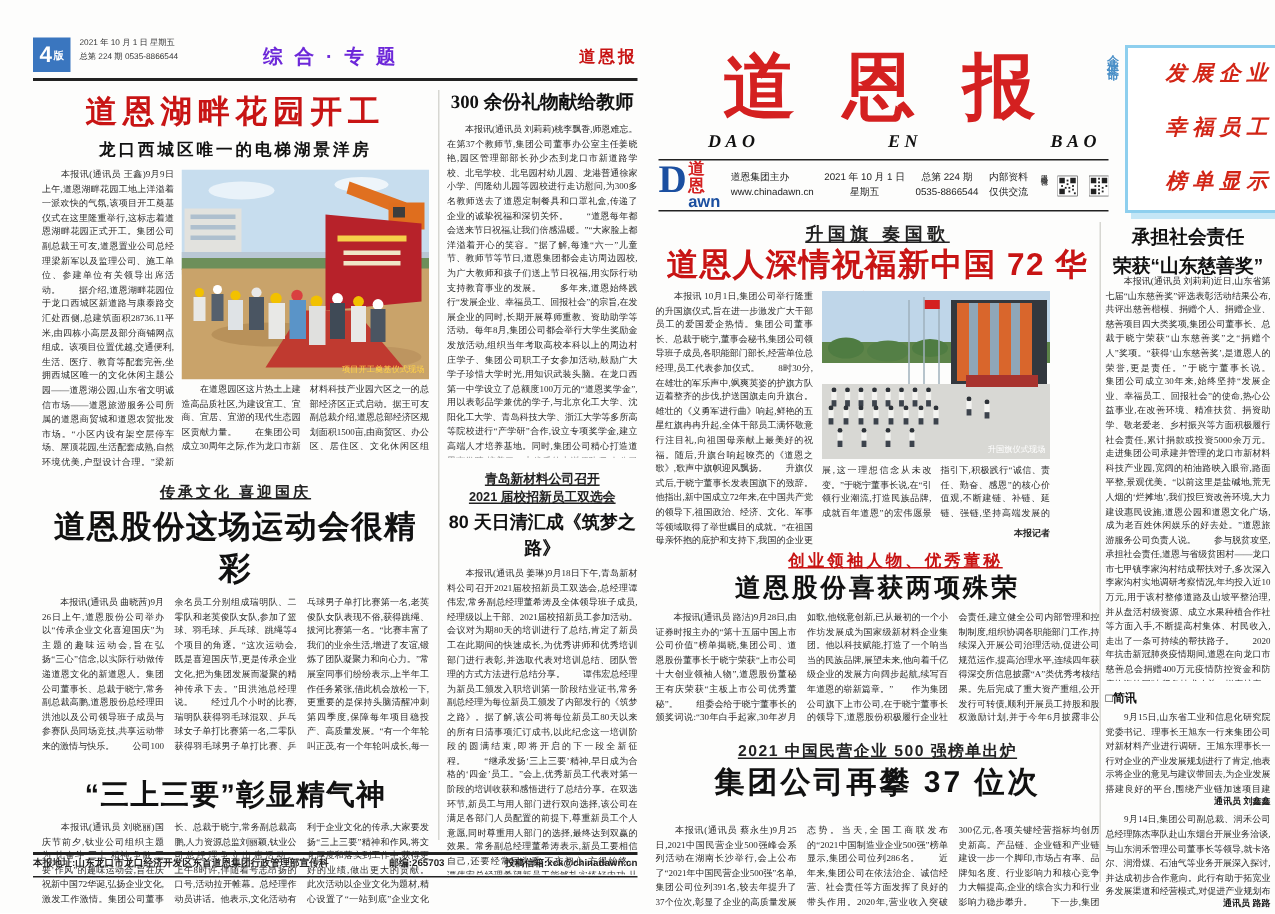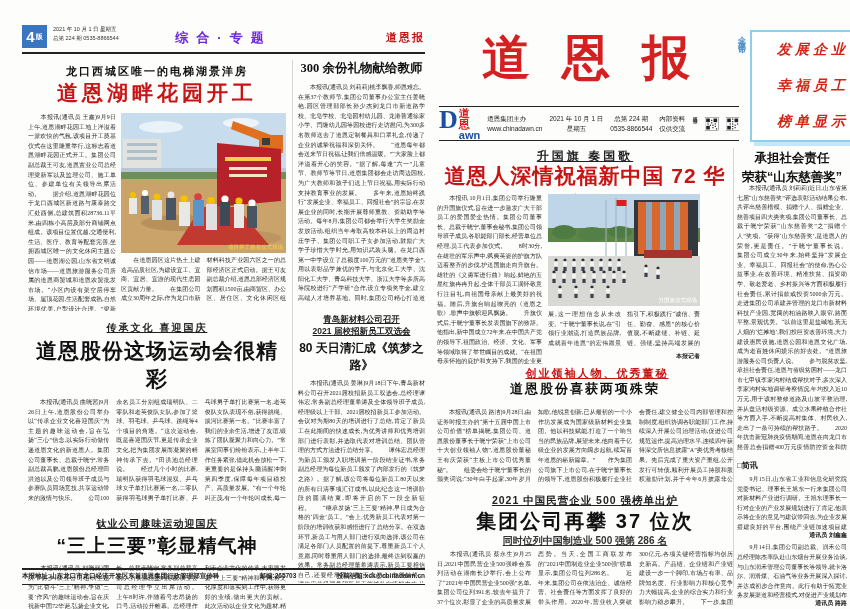--- a/index.html
+++ b/index.html
@@ -46,22 +46,22 @@
       <div class="abs" style="left:0;top:4px;width:403px;text-align:center;font:bold 13px 'Liberation Sans',sans-serif;letter-spacing:8px;color:#6d28d9;">综合·专题</div>
       <div class="abs" style="right:0;top:5px;font:bold 11px 'Liberation Serif',serif;letter-spacing:2px;color:#c81414;">道恩报</div>
     </div>
     <div class="abs rule" style="left:0;top:30px;width:403px;height:2px;"></div>
 
     <div class="abs vdiv" style="left:270px;top:38px;height:500px;"></div>
 
     <div class="abs" style="left:6px;top:38px;width:258px;height:505px;">
 
       <div>
+        <div class="hl red" style="font-size:21px;letter-spacing:4px;">道恩湖畔花园开工</div>
         <div class="hl" style="font-size:11px;letter-spacing:2px;margin-top:4px;">龙口西城区唯一的电梯湖景洋房</div>
-        <div class="hl red" style="font-size:21px;letter-spacing:4px;">道恩湖畔花园开工</div>
         <div style="display:flex;gap:5px;margin-top:6px;">
           <div class="txt" style="width:88px;height:198px;">　　本报讯(通讯员 王鑫)9月9日上午,道恩湖畔花园工地上洋溢着一派欢快的气氛,该项目开工奠基仪式在这里隆重举行,这标志着道恩湖畔花园正式开工。集团公司副总裁王可友,道恩置业公司总经理梁新军以及监理公司、施工单位、参建单位有关领导出席活动。　　据介绍,道恩湖畔花园位于龙口西城区新道路与康泰路交汇处西侧,总建筑面积28736.11平米,由四栋小高层及部分商铺网点组成。该项目位置优越,交通便利,生活、医疗、教育等配套完善,坐拥西城区唯一的文化休闲主题公园——道恩湖公园,山东省文明诚信市场——道恩旅游服务公司所属的道恩商贸城和道恩农贸批发市场。“小区内设有架空层停车场、屋顶花园,生活配套成熟,自然环境优美,户型设计合理。”梁新军表示,该项目建成后,将成为西城区唯一的电梯湖景洋房。</div>
           <div style="width:165px;">
             <div class="abs" style="position:relative;width:165px;height:140px;">
               <svg width="165" height="140" viewBox="0 0 165 140" style="display:block;">
                 <rect width="165" height="70" fill="#c7ddee"></rect>
                 <ellipse cx="40" cy="14" rx="22" ry="6" fill="#e9f2f9"></ellipse>
                 <ellipse cx="120" cy="10" rx="18" ry="5" fill="#eef5fa"></ellipse>
                 <rect x="2" y="26" width="38" height="34" fill="#e2e2de"></rect>
                 <rect x="6" y="30" width="30" height="3" fill="#aebfce"></rect>
@@ -111,21 +111,20 @@
         </div>
       </div>
 
       <div style="margin-top:10px;">
         <div class="kick" style="font-size:10px;letter-spacing:2px;">传承文化 喜迎国庆</div>
         <div class="hl" style="font-size:21px;letter-spacing:1px;margin-top:2px;">道恩股份这场运动会很精彩</div>
         <div class="txt cols3" style="width:258px;height:110px;margin-top:5px;">　　本报讯(通讯员 曲晓茜)9月26日上午,道恩股份公司举办以“传承企业文化喜迎国庆”为主题的趣味运动会,旨在弘扬“三心”信念,以实际行动做传递道恩文化的新道恩人。集团公司董事长、总裁于晓宁,常务副总裁高鹏,道恩股份总经理田洪池以及公司领导班子成员与参赛队员同场竞技,共享运动带来的激情与快乐。　　公司100余名员工分别组成瑞明队、二零队和老英俊队女队,参加了篮球、羽毛球、乒乓球、跳绳等4个项目的角逐。“这次运动会,既是喜迎国庆节,更是传承企业文化,把为集团发展而凝聚的精神传承下去。”田洪池总经理说。　　经过几个小时的比赛,瑞明队获得羽毛球混双、乒乓球女子单打比赛第一名,二零队获得羽毛球男子单打比赛、乒乓球男子单打比赛第一名,老英俊队女队表现不俗,获得跳绳、拔河比赛第一名。“比赛丰富了我们的业余生活,增进了友谊,锻炼了团队凝聚力和向心力。”常展室同事们纷纷表示,上半年工作任务紧张,借此机会放松一下,更重要的是保持头脑清醒冲刺第四季度,保障每年项目稳投产、高质量发展。“有一个年轮叫正茂,有一个年轮叫成长,每一个年轮都见证一个新生代。”于晓宁董事长说,道恩文化的传承,一年胜似一年,对于道恩股份的新生力量,各级管理者一定要严管厚爱。年轻人要勇敢地站到道恩这个大平台上,勤学习,多实践,把所学知识与企业发展有机结合,与企业相互赋能,共同成长。“大家要弘扬‘更高、更快、更强、更团结’的奥林匹克精神,践行‘为国争光、无私奉献、科学求实、团结协作、顽强拼搏’的中华体育精神,将运动的快乐带到工作中、学习中、生活中去,在‘引领行业潮流,打造民族品牌,成就百年道恩’中发挥聪明才智,为国家和企业赢得自己应有的荣誉。”于晓宁董事长的话,引起了大家强烈的共鸣。</div>
       </div>
 
       <div style="margin-top:9px;">
-        <div class="kick" style="font-size:10px;letter-spacing:1px;">钛业公司趣味运动迎国庆</div>
         <div class="hl" style="font-size:19px;letter-spacing:1px;margin-top:2px;">“三上三要”彰显精气神</div>
         <div class="txt cols3" style="width:258px;height:62px;margin-top:5px;">　　本报讯(通讯员 刘晓丽)国庆节前夕,钛业公司组织主题为“比奋斗‘三上’精神,争做‘三要’作风”的趣味运动会,旨在庆祝新中国72华诞,弘扬企业文化,激发工作激情。集团公司董事长、总裁于晓宁,常务副总裁高鹏,人力资源总监刘丽颖,钛业公司总经理争立出席活动。　　上午8时许,伴随着号志昂扬的口号,活动拉开帷幕。总经理作动员讲话。他表示,文化活动有利于企业文化的传承,大家要发扬“三上三要”精神和作风,将文化厚度和落实到工作中,获得更好的业绩,做出更大的贡献。　　此次活动以企业文化为题材,精心设置了“一站到底”企业文化抢答、一圈一绕、合作创双赢(心有灵犀)、“三上”趣味接力等项目。活动现场欢笑声不断,趣味横生。经过激烈的角逐,由供应、财务、环保、安全、市场部组成的“团结一心”队获得“一站到底”企业文化竞答比赛第一名;由设备、仓储部组成的“领头羊”队获得“一圈一绕”比赛第一名;由品管、研发、工艺技术部组成的“卓越”队获得合作创双赢(心有灵犀)比赛第一名;由水厂部组成的“磐石”队获得“三上”趣味接力赛第一名。　　“我们将持续强化企业文化建设,号召干部员工瞄准干劲冲刺第四季度,以优质的产品、一流的质量、热心的服务,做好各项管理工作,实现全年总目标任务。”争立总经理说,节日期间公司正常生产,员工作风井然有序,忙碌的景象成为这个节日最靓丽的风景。</div>
       </div>
     </div>
 
     <div class="abs" style="left:276px;top:38px;width:127px;height:505px;">
       <div>
         <div class="hl" style="font-size:12.5px;font-family:Liberation Serif, serif;">300 余份礼物献给教师</div>
         <div class="txt" style="height:222px;margin-top:6px;">　　本报讯(通讯员 刘莉莉)桃李飘香,师恩难忘。在第37个教师节,集团公司董事办公室主任姜晓艳,园区管理部部长孙少杰到龙口市新道路学校、北皂学校、北皂园村幼儿园、龙港普通徐家小学、闫隆幼儿园等园校进行走访慰问,为300多名教师送去了道恩定制餐具和口罩礼盒,传递了企业的诚挚祝福和深切关怀。　　“道恩每年都会送来节日祝福,让我们倍感温暖。”“大家脸上都洋溢着开心的笑容。”据了解,每逢“六一”儿童节、教师节等节日,道恩集团都会走访周边园校,为广大教师和孩子们送上节日祝福,用实际行动支持教育事业的发展。　　多年来,道恩始终践行“发展企业、幸福员工、回报社会”的宗旨,在发展企业的同时,长期开展尊师重教、资助助学等活动。每年8月,集团公司都会举行大学生奖励金发放活动,组织当年考取高校本科以上的周边村庄学子、集团公司职工子女参加活动,鼓励广大学子珍惜大学时光,用知识武装头脑。在龙口西第一中学设立了总额度100万元的“道恩奖学金”,用以表彰品学兼优的学子,与北京化工大学、沈阳化工大学、青岛科技大学、浙江大学等多所高等院校进行“产学研”合作,设立专项奖学金,建立高端人才培养基地。同时,集团公司精心打造道恩商学院,培养了一支优秀的内训师队伍,在公司内部营造了尊师重教的良好氛围。</div>
       </div>
@@ -142,20 +141,25 @@
       <span class="footerline">本报地址:山东龙口市龙口经济开发区东首道恩集团行政管理部宣传科</span>
       <span class="footerline">邮编:265703</span>
       <span class="footerline">投稿信箱:xck@chinadawn.cn</span>
     </div>
     <div class="abs rule" style="left:0;top:562px;width:403px;height:1px;"></div>
   </div>
 
   <div class="abs" style="left:437px;top:22px;width:411px;height:570px;">
 
     <div class="abs mast-title" style="left:20px;top:4px;width:290px;font-size:48px;letter-spacing:32px;white-space:nowrap;">道恩报</div>
+    <div class="abs" style="left:35px;top:66px;width:262px;display:flex;justify-content:space-between;">
+      <span class="py">DAO</span>
+      <span class="py">EN</span>
+      <span class="py">BAO</span>
+    </div>
     <div class="abs rule" style="left:2px;top:84px;width:300px;height:1px;"></div>
 
     <div class="abs" style="left:2px;top:88px;width:300px;height:28px;display:flex;align-items:center;gap:7px;">
       <div style="display:flex;align-items:flex-start;">
         <span style="font:bold 26px/0.9 'Liberation Serif',serif;color:#1b4fa0;">D</span>
         <span style="display:flex;flex-direction:column;margin-left:1px;">
           <span style="font:bold 11px/1 'Liberation Sans',sans-serif;color:#d42020;letter-spacing:1px;">道恩</span>
           <span style="font:bold 11px/1 'Liberation Sans',sans-serif;color:#1b4fa0;">awn</span>
         </span>
       </div>
@@ -277,26 +281,25 @@
         <use href="#person" x="60" y="93"></use>
           <use href="#person" x="98" y="72"></use>
           <use href="#person" x="110" y="74"></use>
       </svg>
       <div class="abs caption" style="right:3px;bottom:3px;color:#fff;">升国旗仪式现场</div>
     </div>
     <div class="txt cols2 abs" style="left:111px;top:288px;width:152px;height:40px;">展,这一理想信念从未改变。”于晓宁董事长说,在“引领行业潮流,打造民族品牌,成就百年道恩”的宏伟愿景指引下,积极践行“诚信、责任、勤奋、感恩”的核心价值观,不断建链、补链、延链、强链,坚持高端发展的思路,通过国内外产业布局,多轮进行产业拓展,推动产品品牌、企业规模和产业链全面快速发展,加快实现“千亿级企业,千亿级园区”的“两个千亿级”目标。</div>
     <div class="byline abs" style="left:111px;top:330px;width:152px;">本报记者</div>
 
     <div class="kick red abs" style="left:12px;top:344px;width:296px;font-size:11px;letter-spacing:2px;color:#c81414;">创业领袖人物、优秀董秘</div>
-    <div class="hl abs" style="left:0;top:358px;width:296px;font-size:13px;letter-spacing:2px;font-family:Liberation Serif, serif;">道恩股份喜获两项殊荣</div>
+    <div class="hl abs" style="left:0;top:358px;width:296px;font-size:17px;letter-spacing:2px;font-family:Liberation Serif, serif;">道恩股份喜获两项殊荣</div>
     <div class="txt cols3 abs" style="left:0;top:386px;width:296px;height:78px;">　　本报讯(通讯员 路洁)9月28日,由证券时报主办的“第十五届中国上市公司价值”榜单揭晓,集团公司、道恩股份董事长于晓宁荣获“上市公司十大创业领袖人物”,道恩股份董秘王有庆荣获“主板上市公司优秀董秘”。　　组委会给于晓宁董事长的颁奖词说:“30年白手起家,30年岁月如歌,他锐意创新,已从最初的一个小作坊发展成为国家级新材料企业集团。他以科技赋能,打造了一个响当当的民族品牌,展望未来,他向着千亿级企业的发展方向阔步起航,续写百年道恩的崭新篇章。”　　作为集团公司旗下上市公司,在于晓宁董事长的领导下,道恩股份积极履行企业社会责任,建立健全公司内部管理和控制制度,组织协调各职能部门工作,持续深入开展公司治理活动,促进公司规范运作,提高治理水平,连续四年获得深交所信息披露“A”类优秀考核结果。先后完成了重大资产重组,公开发行可转债,顺利开展员工持股和股权激励计划,并于今年6月披露非公开发行预案,在资本市场上树立了良好的企业形象。　　“道恩股份将致力于让投资者共享上市公司高质量发展成果,切实保护投资者合法权益。”于晓宁董事长表示,未来将进一步加强公司管理,提升信息披露水平,深化投资者关系管理工作,依托自身产业优势,增强公司内生健康发展并回报投资者的动能,在企业高质量发展的道路上不断实现突破。</div>
 
     <div class="kick abs" style="left:0;top:472px;width:296px;font-size:10.5px;letter-spacing:1px;">2021 中国民营企业 500 强榜单出炉</div>
     <div class="hl abs" style="left:0;top:486px;width:296px;font-size:20px;letter-spacing:2px;">集团公司再攀 37 位次</div>
-    <div class="kick abs" style="left:0;top:512px;width:296px;font-size:10px;color:#333;">同时位列中国制造业 500 强第 286 名</div>
     <div class="txt cols3 abs" style="left:0;top:528px;width:296px;height:60px;">　　本报讯(通讯员 蔡永生)9月25日,2021中国民营企业500强峰会系列活动在湖南长沙举行,会上公布了“2021年中国民营企业500强”名单,集团公司位列391名,较去年提升了37个位次,彰显了企业的高质量发展态势。当天,全国工商联发布的“2021中国制造业企业500强”榜单显示,集团公司位列286名。　　近年来,集团公司在依法治企、诚信经营、社会责任等方面发挥了良好的带头作用。2020年,营业收入突破300亿元,各项关键经营指标均创历史新高。产品链、企业链和产业链建设一步一个脚印,市场占有率、品牌知名度、行业影响力和核心竞争力大幅提高,企业的综合实力和行业影响力稳步攀升。　　下一步,集团公司将紧紧围绕“十四五”战略规划,充分发挥龙口市新材料科技产业园区的优势,秉承“产品为根,以人为本,科技引领,客户至上”的经营理念,进一步提升产品的核心竞争力,加速企业转型升级,为我国民营经济的大发展注入更多活力。</div>
 
     <div class="txt abs" style="left:300px;top:162px;width:110px;height:270px;">　　本报讯(通讯员 刘莉莉)近日,山东省第七届“山东慈善奖”评选表彰活动结果公布,共评出慈善楷模、捐赠个人、捐赠企业、慈善项目四大类奖项,集团公司董事长、总裁于晓宁荣获“山东慈善奖”之“捐赠个人”奖项。“获得‘山东慈善奖’,是道恩人的荣誉,更是责任。”于晓宁董事长说。　　集团公司成立30年来,始终坚持“发展企业、幸福员工、回报社会”的使命,热心公益事业,在改善环境、精准扶贫、捐资助学、敬老爱老、乡村振兴等方面积极履行社会责任,累计捐款或投资5000余万元。　　走进集团公司承建并管理的龙口市新材料科技产业园,宽阔的柏油路映入眼帘,路面平整,景观优美。“以前这里是盐碱地,荒无人烟的‘烂摊地’,我们投巨资改善环境,大力建设惠民设施,道恩公园和道恩文化广场,成为老百姓休闲娱乐的好去处。”道恩旅游服务公司负责人说。　　参与脱贫攻坚,承担社会责任,道恩与省级贫困村——龙口市七甲镇李家沟村结成帮扶对子,多次深入李家沟村实地调研考察情况,年均投入近10万元,用于该村整修道路及山坡平整治理,并从盘活村级资源、成立水果种植合作社等方面入手,不断提高村集体、村民收入,走出了一条可持续的帮扶路子。　　2020年抗击新冠肺炎疫情期间,道恩在向龙口市慈善总会捐赠400万元疫情防控资金和防疫物资的同时,紧急技术攻关、增产扩产、稳定市场,并快速形成了从熔喷料到口罩的全产业链供应,全力保障防疫物资的生产供应。硬核的战“疫”表现,彰显了道恩人的社会责任和家国情怀,荣获了国家科技部和多省份的感谢与表彰,并被授予“全国五一劳动奖状”。</div>
 
     <div class="abs" style="left:300px;top:438px;width:110px;">
       <div style="font:bold 8px 'Liberation Sans',sans-serif;color:#111;">□简讯</div>
       <div class="txt" style="height:56px;margin-top:4px;">　　9月15日,山东省工业和信息化研究院党委书记、理事长王旭东一行来集团公司对新材料产业进行调研。王旭东理事长一行对企业的产业发展规划进行了肯定,他表示将企业的意见与建议带回去,为企业发展搭建良好的平台,围绕产业链加速项目建设,促进新材料产业园高质量发展。</div>
       <div class="byline">通讯员 刘鑫鑫</div>
       <div class="txt" style="height:56px;margin-top:4px;">　　9月14日,集团公司副总裁、润禾公司总经理陈杰率队赴山东烟台开展业务洽谈,与山东润禾管理公司董事长等领导,就卡洛尔、润滑煤、石油气等业务开展深入探讨,并达成初步合作意向。此行有助于拓宽业务发展渠道和经营模式,对促进产业规划布局和快速发展具有重要的意义。</div>
       <div class="byline">通讯员 路路</div>

